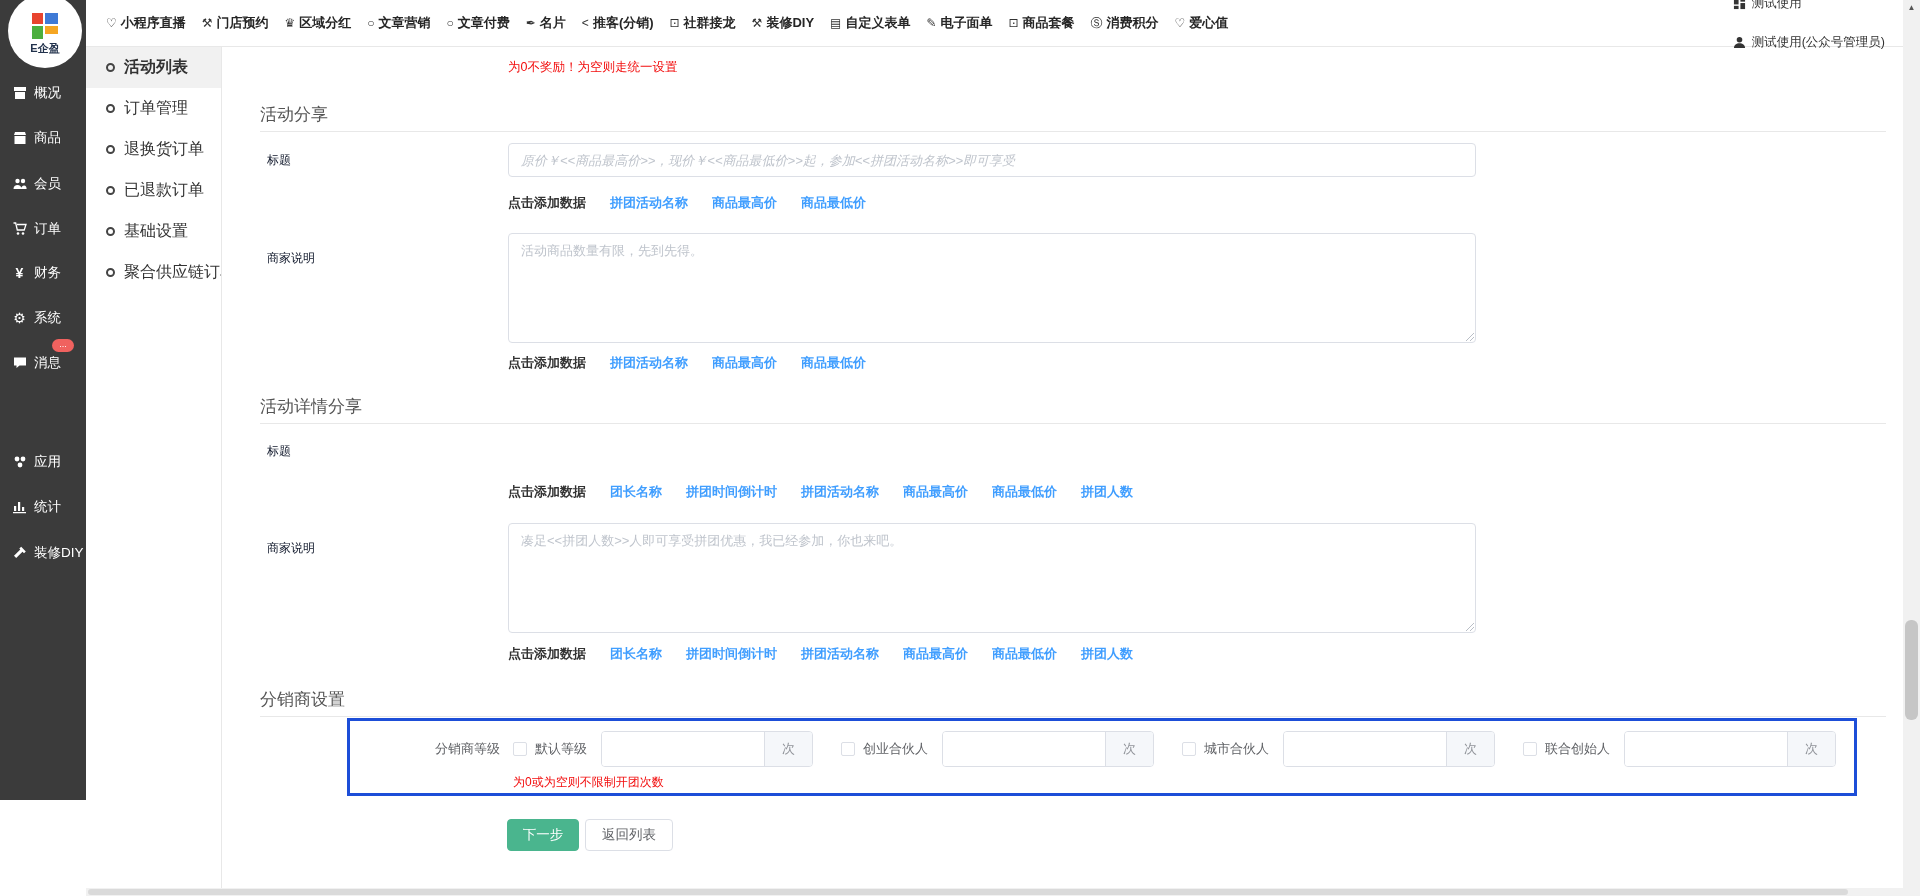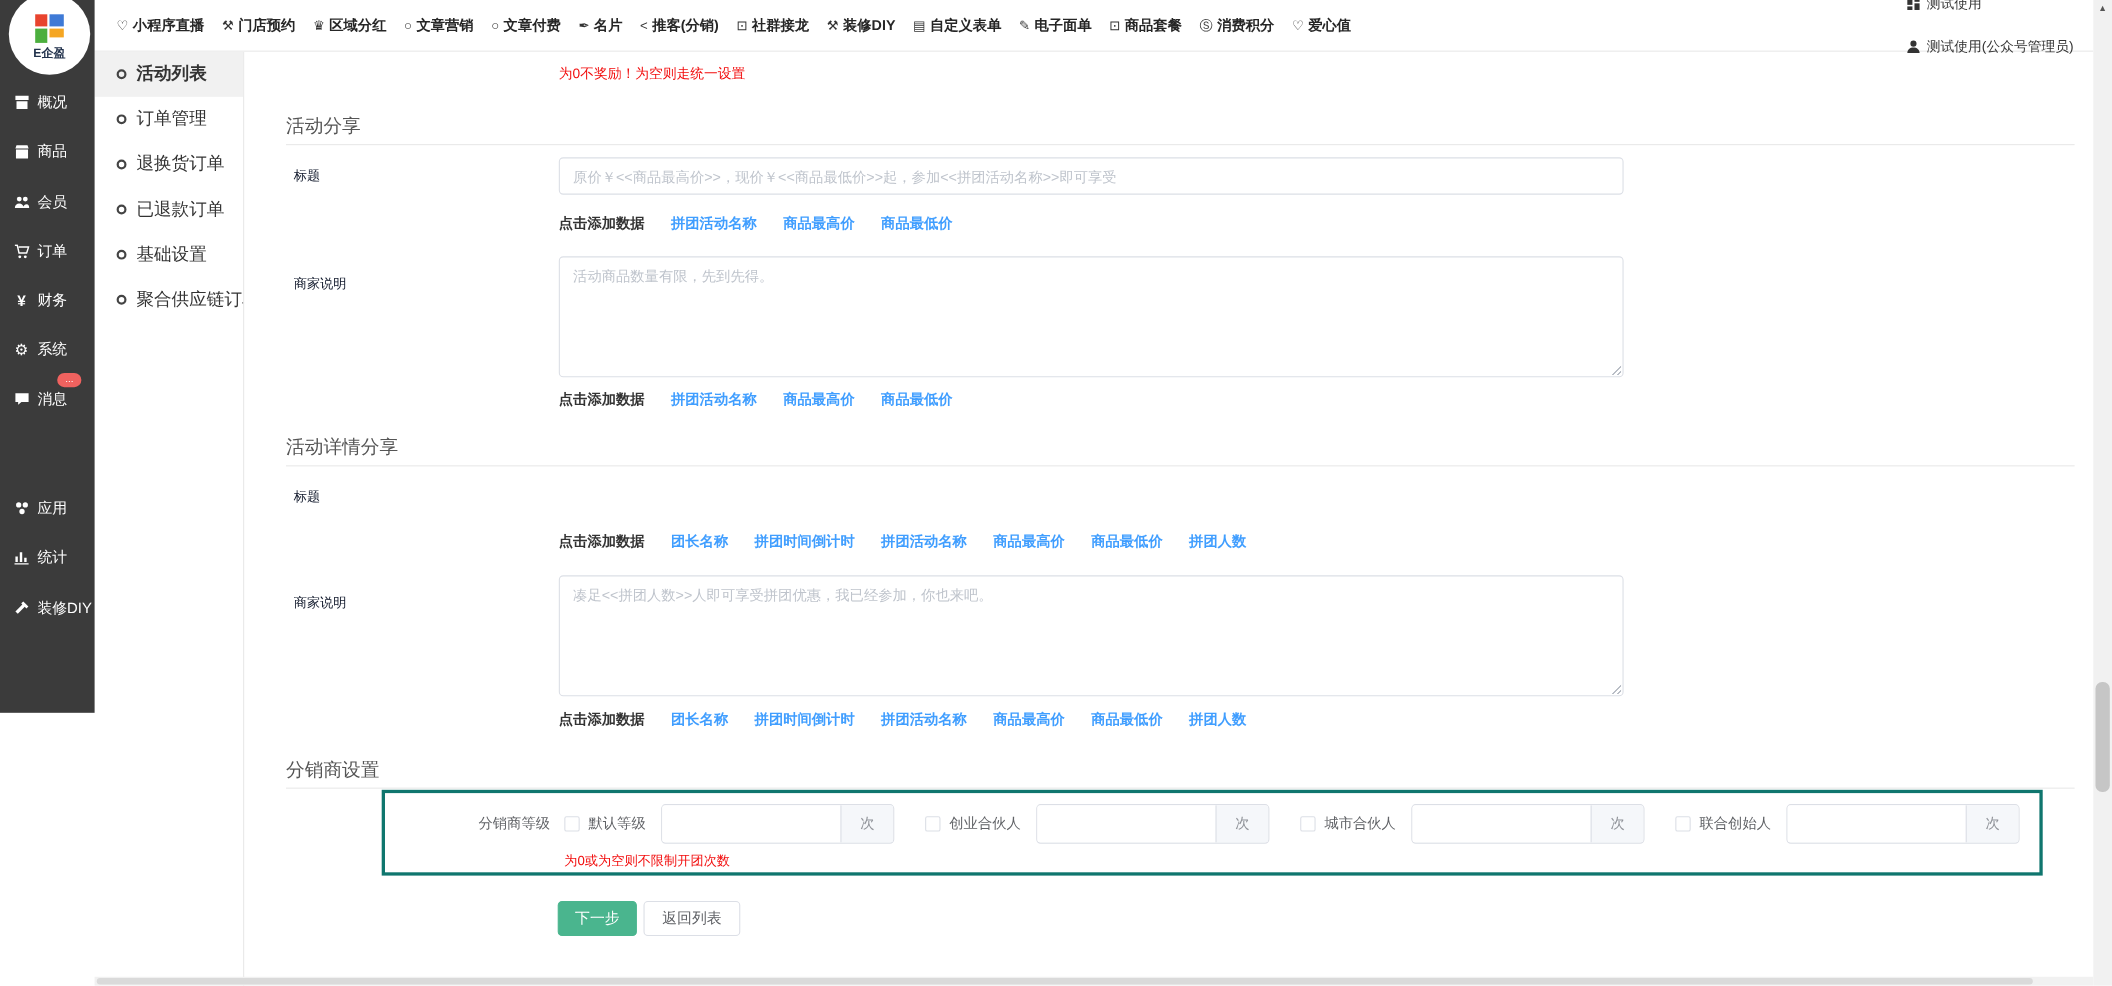--- a/index.html
+++ b/index.html
@@ -1,21 +1,21 @@
 <!DOCTYPE html>
 <html><head>
 <meta charset="utf-8">
 <style>
   * { margin:0; padding:0; box-sizing:border-box; }
   html,body { width:1920px; height:896px; overflow:hidden; background:#fff;
     font-family:"Liberation Sans","DejaVu Sans",sans-serif; }
   .abs { position:absolute; }
 
   
-  .sidebar { position:absolute; left:0; top:0; width:86px; height:648px; background:#3b3b3b; z-index:30; }
+  .sidebar { position:absolute; left:0; top:0; width:86px; height:800px; background:#3b3b3b; z-index:30; }
   .logo { position:absolute; left:8px; top:-6px; width:74px; height:74px; background:#fff; border-radius:50%;
     display:flex; flex-direction:column; align-items:center; justify-content:center; z-index:41; }
   .logo-blocks { position:relative; width:26px; height:26px; margin-top:6px; }
   .logo-blocks i { position:absolute; display:block; }
   .lb-red    { left:0;  top:0;  width:11px; height:11px; background:#e8442e; }
   .lb-blue   { left:13px; top:0; width:13px; height:11px; background:#3f7ad6; }
   .lb-green  { left:0; top:13px; width:11px; height:13px; background:#4caf3e; }
   .lb-orange { left:13px; top:13px; width:13px; height:8px; background:#f5a623; }
   .logo-text { font-size:11px; font-weight:bold; color:#22324c; margin-top:2px; letter-spacing:0; }
   .side-item { position:absolute; left:0; width:86px; height:30px; display:flex; align-items:center;
@@ -45,33 +45,33 @@
   .sub-circle { width:9px; height:9px; border:2px solid #444; border-radius:50%; margin-right:9px; flex:none; }
 
   
   .main { position:absolute; left:222px; top:47px; width:1681px; height:849px; background:#fff; }
   .warn { color:#f20c0c; font-size:12.5px; }
   .sec-title { position:absolute; left:38px; font-size:17px; color:#555; }
   .divider { position:absolute; left:38px; width:1626px; height:1px; background:#e8e8e8; }
   .f-label { position:absolute; left:45px; width:230px; font-size:12px; color:#0f172a;
     height:34px; line-height:34px; }
   .t-input { position:absolute; left:286px; width:968px; height:34px; border:1px solid #dcdfe6; border-radius:4px;
-    padding:0 12px; font-size:13px; color:#3b82f6; outline:none; font-family:inherit; }
+    padding:0 12px; font-size:13px; color:#3b82f6; outline:none; font-family:inherit;font-style:italic; }
   .t-area { position:absolute; left:286px; width:968px; height:110px; border:1px solid #dcdfe6; border-radius:4px;
     padding:8px 12px; font-size:13px; color:#737373; outline:none; resize:none; font-family:inherit; }
   .t-input::placeholder, .t-area::placeholder { color:#bfc4cc; }
   .grip { position:absolute; width:10px; height:10px;
     background:repeating-linear-gradient(135deg, transparent, transparent 2px, #b9bec6 2px, #b9bec6 3px);
     clip-path:polygon(100% 0, 100% 100%, 0 100%); }
   .add-row { position:absolute; left:286px; display:flex; align-items:center; gap:24px; font-size:13px; font-weight:bold; }
   .add-label { color:#333; }
   .add-link { color:#409eff; cursor:pointer; }
 
   
-  .red-box { position:absolute; left:125px; top:671px; width:1510px; height:78px; border:3px solid #0f766e; background:#fff; }
+  .red-box { position:absolute; left:125px; top:671px; width:1510px; height:78px; border:3px solid #1d4ed8; background:#fff; }
   .dist-row { position:absolute; left:0; top:10px; width:100%; display:flex; align-items:center; }
   .dist-label { width:150px; text-align:right; font-size:13px; color:#606266; flex:none; }
   .dist-group { display:flex; align-items:center; margin-left:13px; }
   .cb { width:14px; height:14px; border:1px solid #dcdfe6; border-radius:2px; background:#fff; cursor:pointer; flex:none; }
   .cb-label { font-size:13px; color:#606266; margin:0 14px 0 8px; white-space:nowrap; }
   .ig { display:flex; width:212px; height:36px; border:1px solid #dcdfe6; border-radius:4px; overflow:hidden; }
   .ig input { flex:1; border:none; outline:none; padding:0 10px; font-size:13px; min-width:0; }
   .ig .unit { width:48px; background:#f5f7fa; border-left:1px solid #dcdfe6; color:#909399; font-size:13px;
     display:flex; align-items:center; justify-content:center; flex:none; }
   .box-warn { position:absolute; left:163px; top:53px; font-size:12px; color:#f20c0c; }

